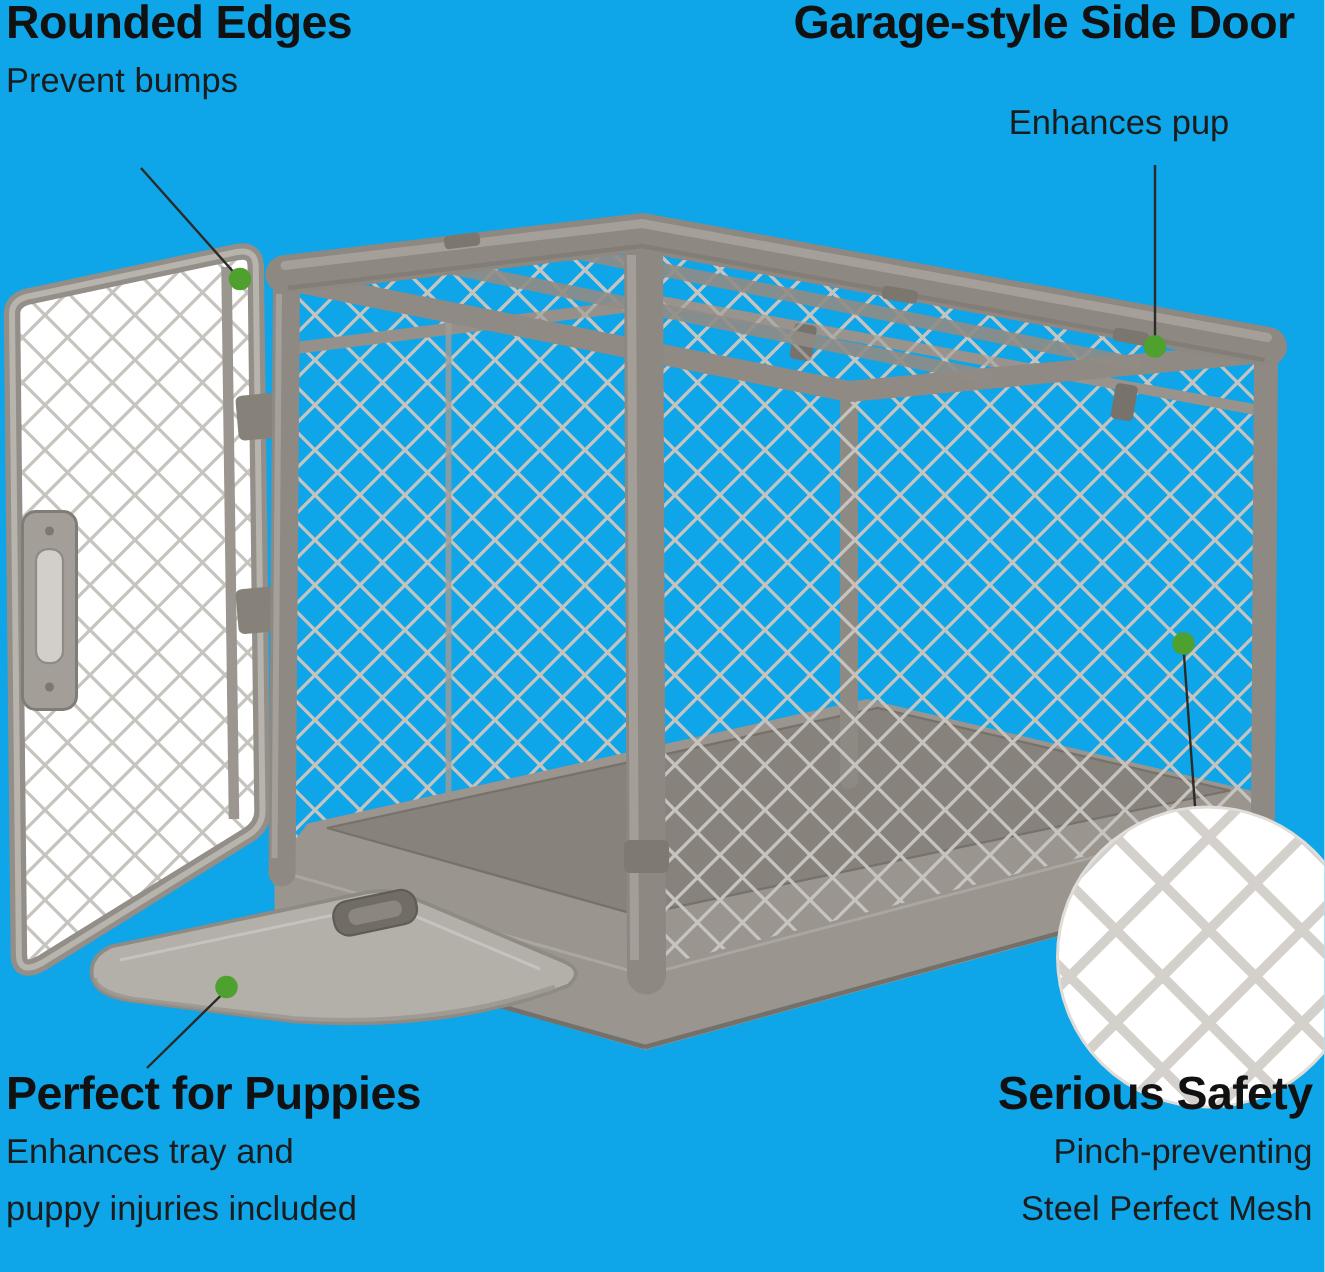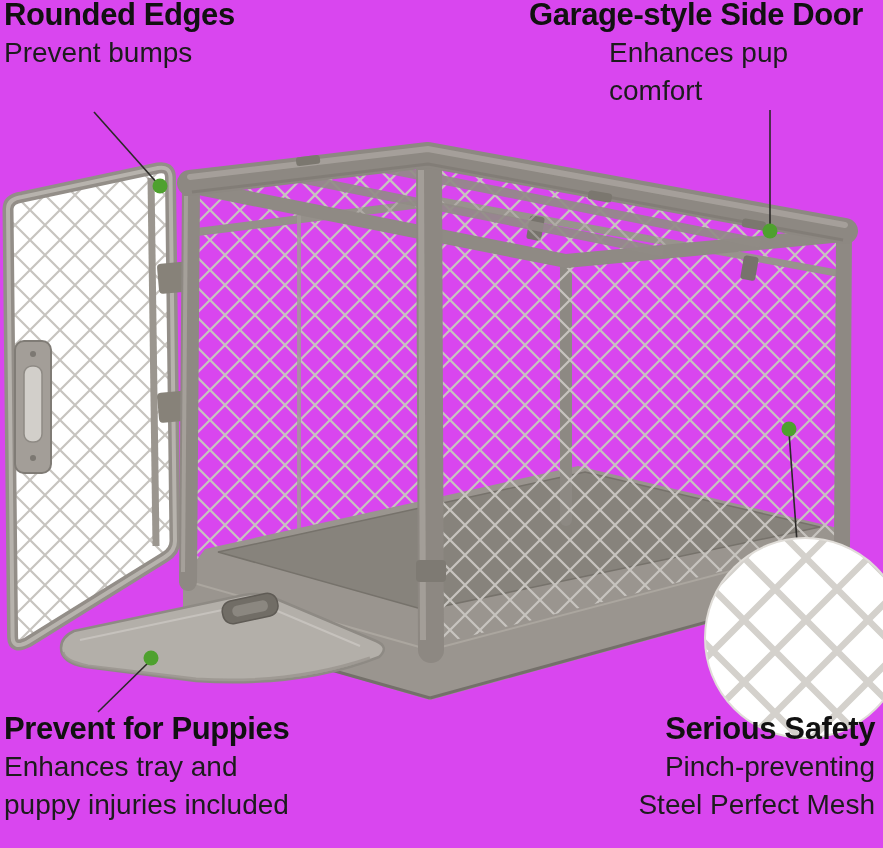--- a/index.html
+++ b/index.html
@@ -1,23 +1,23 @@
 <!DOCTYPE html>
 <html><head>
 <meta charset="utf-8">
 <style>
   html,body{margin:0;padding:0;background:#ffffff;}
-  .stage{position:relative;width:883px;height:848px;background:#d946ef;overflow:hidden;
+  .stage{position:relative;width:883px;height:848px;background:#0ea5e9;overflow:hidden;
          font-family:"Liberation Sans",sans-serif;color:#161616;}
   .stage svg{position:absolute;left:0;top:0;}
   .anno{position:absolute;}
   .anno h3{margin:0;font-size:31px;line-height:38px;font-weight:700;letter-spacing:-0.4px;color:#111;}
-  .anno p{margin:0;font-size:28px;line-height:38px;font-weight:400;color:#1c1c1c;}
+  .anno p{margin:0;font-size:23px;line-height:38px;font-weight:400;color:#1c1c1c;}
   .align-right{text-align:right;}
-  .align-center{text-align:left;}
+  .align-center{text-align:center;margin-top:28px;}
 </style>
 </head>
 <body>
 
 <div class="stage">
 
   <svg width="883" height="848" viewBox="0 0 883 848">
     <defs>
       <pattern id="meshS" width="30" height="30" patternUnits="userSpaceOnUse">
         <path d="M0,0 L30,30 M30,0 L0,30" stroke="#c7c4bf" stroke-width="2.2" fill="none"></path>
@@ -127,25 +127,24 @@
   <div class="anno" style="left:4px;top:-4px;">
     <h3>Rounded Edges</h3>
     <p>Prevent bumps</p>
   </div>
 
   <div class="anno align-right" style="right:20px;top:-4px;">
     <h3>Garage-style Side Door</h3>
   </div>
   <div class="anno align-center" style="right:0;top:34px;width:274px;">
     <p>Enhances pup</p>
-    <p>comfort</p>
   </div>
 
   <div class="anno" style="left:4px;top:710px;">
-    <h3>Prevent for Puppies</h3>
+    <h3>Perfect for Puppies</h3>
     <p>Enhances tray and</p>
     <p>puppy injuries included</p>
   </div>
 
   <div class="anno align-right" style="right:8px;top:710px;">
     <h3>Serious Safety</h3>
     <p>Pinch-preventing</p>
     <p>Steel Perfect Mesh</p>
   </div>
 

